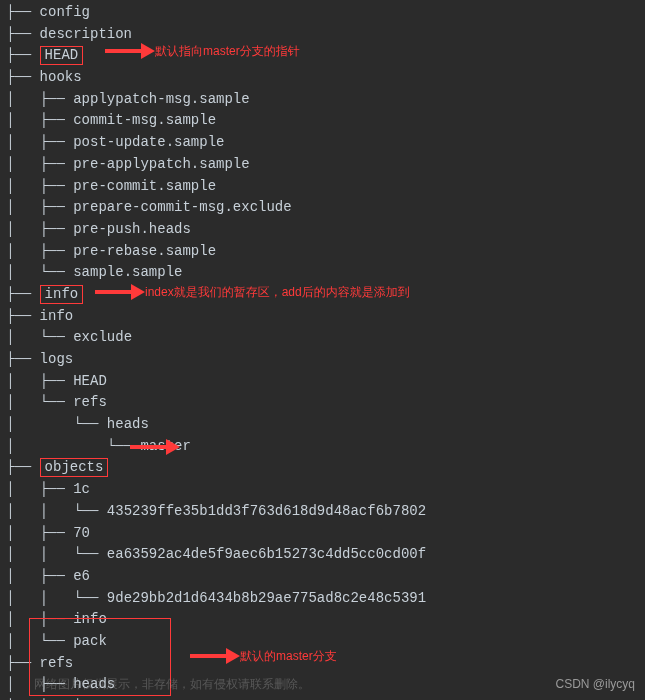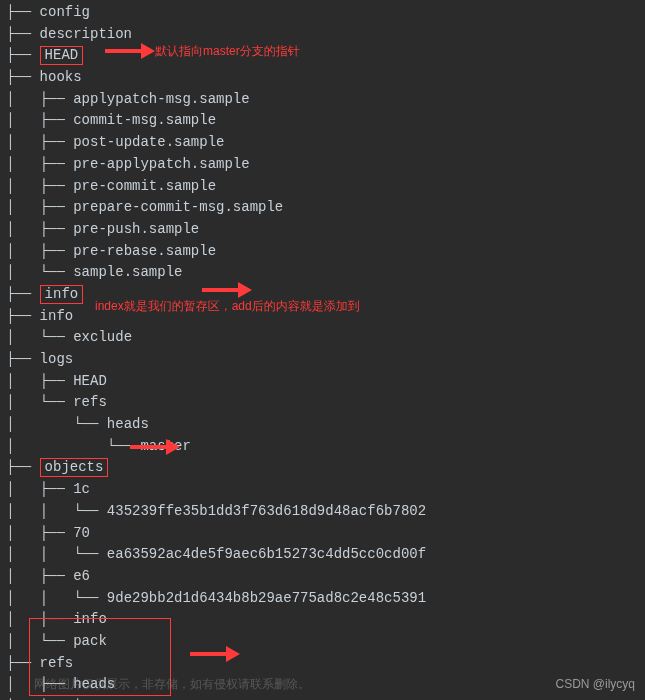--- a/index.html
+++ b/index.html
@@ -87,22 +87,22 @@
 
 <div class="tree">├── <span>config</span>
 ├── <span>description</span>
 ├── <span class="box">HEAD</span>
 ├── <span>hooks</span>
 │   ├── <span>applypatch-msg.sample</span>
 │   ├── <span>commit-msg.sample</span>
 │   ├── <span>post-update.sample</span>
 │   ├── <span>pre-applypatch.sample</span>
 │   ├── <span>pre-commit.sample</span>
-│   ├── <span>prepare-commit-msg.sample</span>
-│   ├── <span>pre-push.sample</span>
+│   ├── <span>prepare-commit-msg.exclude</span>
+│   ├── <span>pre-push.heads</span>
 │   ├── <span>pre-rebase.sample</span>
 │   └── <span>sample.sample</span>
 ├── <span class="box">info</span>
 ├── <span>info</span>
 │   └── <span>exclude</span>
 ├── <span>logs</span>
 │   ├── <span>HEAD</span>
 │   └── <span>refs</span>
 │       └── <span>heads</span>
 │           └── <span>master</span>
@@ -120,27 +120,28 @@
 │   │   └── <span>master</span>
 │   └── </div>
 
 <div class="refs-box" style="left:29px; top:618px; width:140px; height:76px;"></div>
 
 <div class="annot" style="left:105px; top:42px;">
   <span class="arrow"></span>
   <span>默认指向master分支的指针</span>
 </div>
 
-<div class="annot" style="left:95px; top:283px;flex-direction:column;">
+<div class="annot" style="left:95px; top:283px;">
   <span class="arrow"></span>
   <span>index就是我们的暂存区，add后的内容就是添加到</span>
 </div>
 
 <div class="annot" style="left:130px; top:440px;">
   <span class="arrow"></span>
 </div>
 
 <div class="annot" style="left:190px; top:647px;">
   <span class="arrow"></span>
+  <span>默认的master分支</span>
 </div>
 
 <div class="faint">网络图片仅供展示，非存储，如有侵权请联系删除。</div>
 <div class="watermark">CSDN @ilycyq</div>
 
 </body></html>

